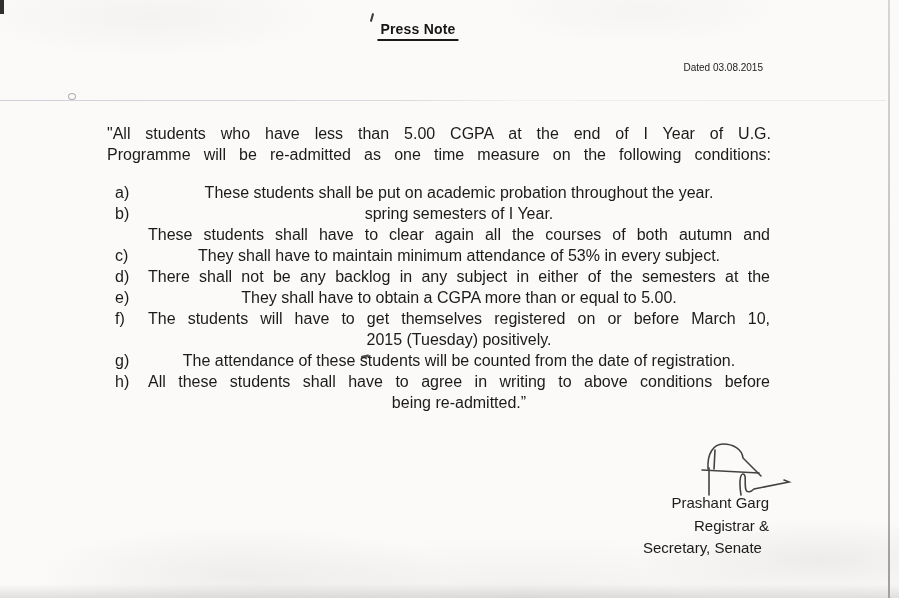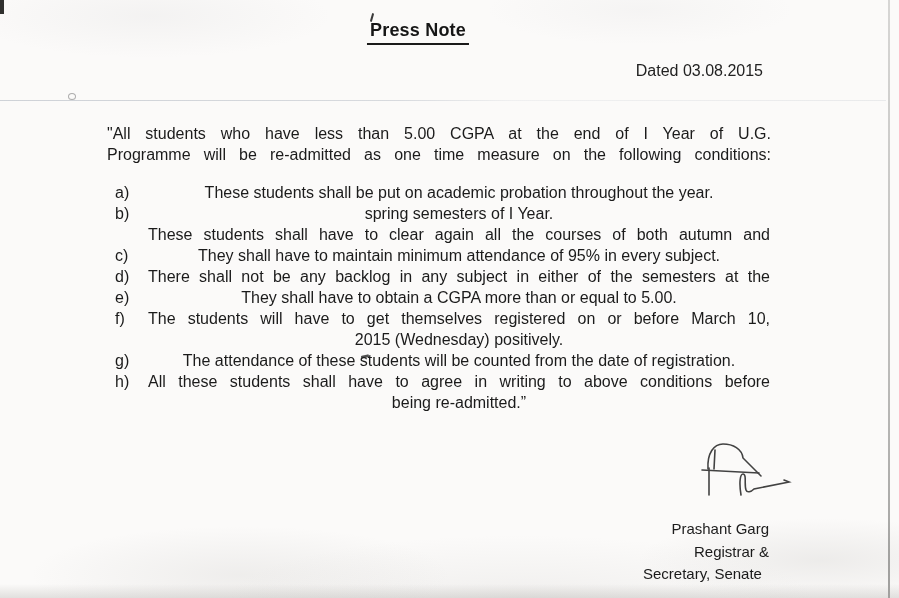--- a/index.html
+++ b/index.html
@@ -48,42 +48,42 @@
   }
   .a-dash {
     position: absolute; left: 361px; top: 355px; width: 8px; height: 3px;
     background: rgba(50,50,50,0.85); transform: rotate(-12deg); border-radius: 1px;
   }
 
   
   .title-wrap { position: absolute; left: 418px; top: 20px; transform: translateX(-50%); white-space: nowrap; }
   .title-text {
     display: inline-block;
-    font-size: 18px; font-weight: bold; letter-spacing: .2px; color: #161616;
+    font-size: 14px; font-weight: bold; letter-spacing: .2px; color: #161616;
     border-bottom: 2px solid #1a1a1a; padding: 0 3px 2px 3px;
   }
 
   
-  .date-line { position: absolute; top: 62px; right: 136px; font-size: 16px; color: #222; }
+  .date-line { position: absolute; top: 62px; right: 136px; font-size: 10px; color: #222; }
 
   
   .ln { line-height: 21px; font-size: 16px; }
   .jl { text-align: justify; text-align-last: justify; }
   .ll { text-align: center; }
 
   .intro { position: absolute; left: 107px; top: 123px; width: 664px; }
 
   .conds { position: absolute; left: 115px; top: 182px; width: 655px; }
   .cond { display: flex; }
   .marker { flex: none; width: 33px; font-size: 16px; line-height: 21px; color: #1b1b1b; }
   .ctext { flex: 1; min-width: 0; }
 
   
   .sig-scribble { position: absolute; left: 697px; top: 441px; }
-  .sig-block { position: absolute; left: 643px; top: 518px; width: 126px; }
+  .sig-block { position: absolute; left: 643px; top: 492px; width: 126px; }
   .sig-line { font-size: 15px; line-height: 22.5px; white-space: nowrap; }
   .sig-name { text-align: right; font-weight: normal; color: #1d1d1d; }
   .sig-bold { font-weight: normal; color: #1a1a1a; }
   .al-r { text-align: right; }
   .al-l { text-align: left; }
 </style>
 </head>
 <body>
 
 <div class="page">
@@ -119,21 +119,21 @@
       <span class="marker">b)</span>
       <div class="ctext">
         <div class="ln ll">spring semesters of I Year.</div>
         <div class="ln jl">These students shall have to clear again all the courses of both autumn and</div>
       </div>
     </div>
 
     <div class="cond">
       <span class="marker">c)</span>
       <div class="ctext">
-        <div class="ln ll">They shall have to maintain minimum attendance of 95% in every subject.</div>
+        <div class="ln ll">They shall have to maintain minimum attendance of 53% in every subject.</div>
       </div>
     </div>
 
     <div class="cond">
       <span class="marker">d)</span>
       <div class="ctext">
         <div class="ln jl">There shall not be any backlog in any subject in either of the semesters at the</div>
       </div>
     </div>
 
@@ -141,21 +141,21 @@
       <span class="marker">e)</span>
       <div class="ctext">
         <div class="ln ll">They shall have to obtain a CGPA more than or equal to 5.00.</div>
       </div>
     </div>
 
     <div class="cond">
       <span class="marker">f)</span>
       <div class="ctext">
         <div class="ln jl">The students will have to get themselves registered on or before March 10,</div>
-        <div class="ln ll">2015 (Wednesday) positively.</div>
+        <div class="ln ll">2015 (Tuesday) positively.</div>
       </div>
     </div>
 
     <div class="cond">
       <span class="marker">g)</span>
       <div class="ctext">
         <div class="ln ll">The attendance of these students will be counted from the date of registration.</div>
       </div>
     </div>
 

